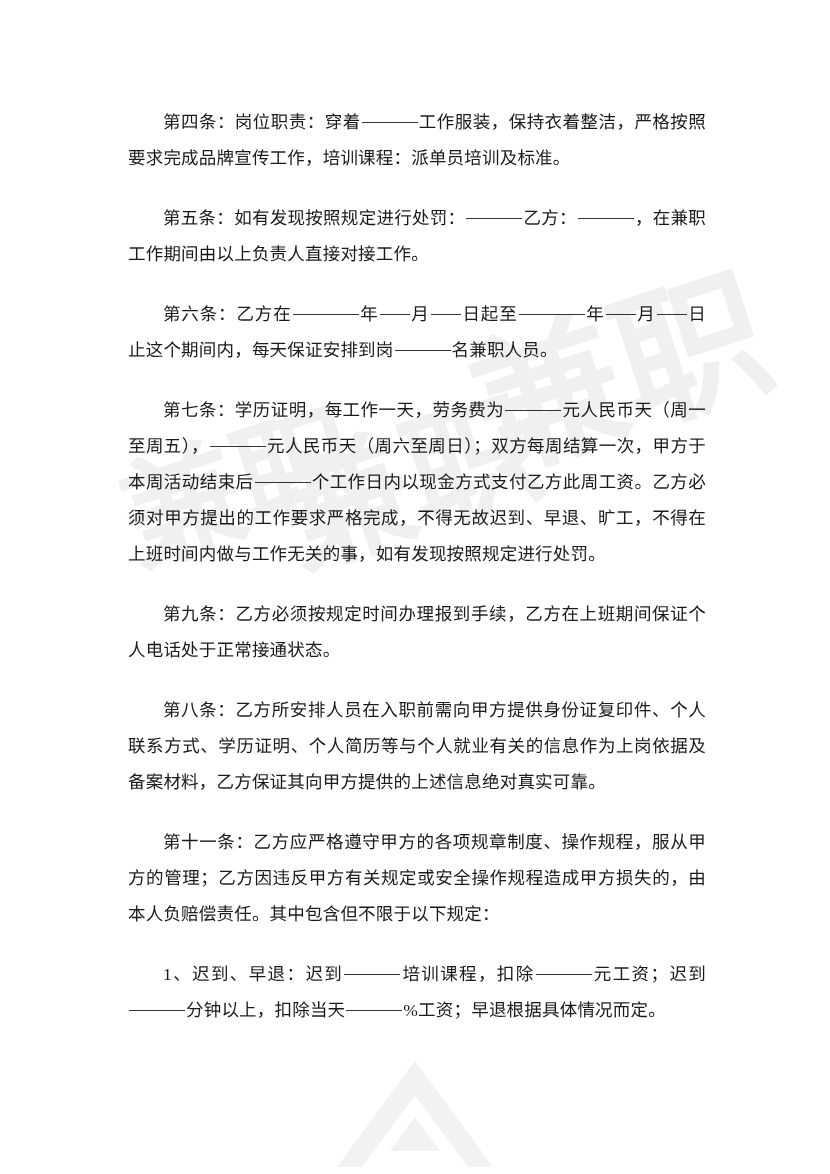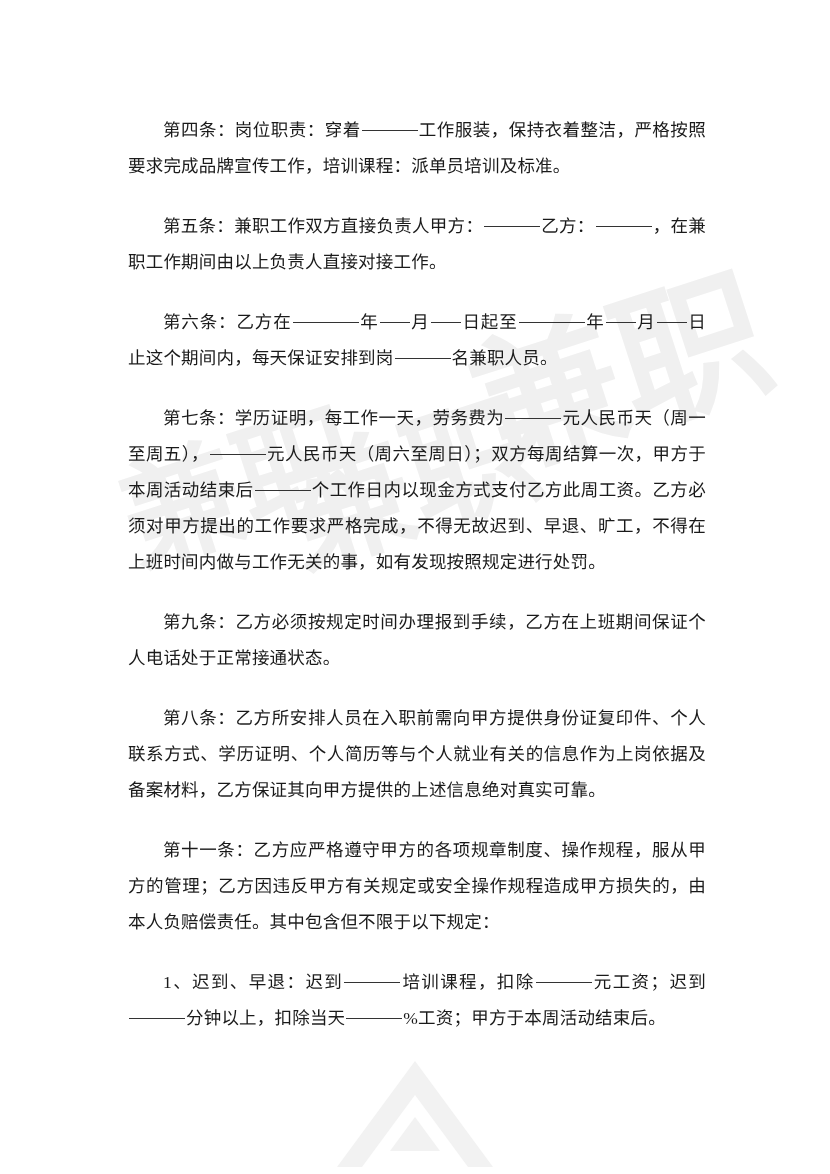--- a/index.html
+++ b/index.html
@@ -39,21 +39,21 @@
 
   .wm-a { left: 470px; top: 300px; font-size: 150px; transform: rotate(-18deg); }
   .wm-b { left: 280px; top: 420px; font-size: 130px; transform: rotate(-18deg); }
   .wm-c { left: 120px; top: 430px; font-size: 120px; transform: rotate(-18deg); }
   .wm-d { left: 330px; top: 1055px; }
 
   
   .doc-body {
     position: absolute;
     left: 128px;
-    top: 112px;
+    top: 104px;
     width: 578px;
     z-index: 2;
   }
 
   .para {
     font-family: "Liberation Serif", "DejaVu Serif", serif;
     font-size: 17.5px;
     line-height: 36px;
     color: #1a1a1a;
     text-align: justify;
@@ -86,22 +86,22 @@
   <div class="watermark wm-glyph wm-c">兼职</div>
   <div class="watermark wm-chevron wm-d">
     <svg width="170" height="118" viewBox="0 0 170 118" aria-hidden="true">
       <path d="M85 6 L163 112 L138 112 L85 40 L32 112 L7 112 Z" fill="#f2f2f2"></path>
       <path d="M60 96 L85 62 L110 96 Z" fill="#f2f2f2"></path>
     </svg>
   </div>
 
   <div class="doc-body">
       <p class="para"><span>第四条：岗位职责：穿着</span><span class="blk blk-md">&nbsp;</span><span>工作服装，保持衣着整洁，严格按照要求完成品牌宣传工作，培训课程：派单员培训及标准。</span></p>
-      <p class="para"><span>第五条：兼职工作双方直接负责人甲方：</span><span class="blk blk-md">&nbsp;</span><span>乙方：</span><span class="blk blk-md">&nbsp;</span><span>，在兼职工作期间由以上负责人直接对接工作。</span></p>
+      <p class="para"><span>第五条：如有发现按照规定进行处罚：</span><span class="blk blk-md">&nbsp;</span><span>乙方：</span><span class="blk blk-md">&nbsp;</span><span>，在兼职工作期间由以上负责人直接对接工作。</span></p>
       <p class="para"><span>第六条：乙方在</span><span class="blk blk-lg">&nbsp;</span><span>年</span><span class="blk blk-xs">&nbsp;</span><span>月</span><span class="blk blk-xs">&nbsp;</span><span>日起至</span><span class="blk blk-lg">&nbsp;</span><span>年</span><span class="blk blk-xs">&nbsp;</span><span>月</span><span class="blk blk-xs">&nbsp;</span><span>日止这个期间内，每天保证安排到岗</span><span class="blk blk-md">&nbsp;</span><span>名兼职人员。</span></p>
       <p class="para"><span>第七条：学历证明，每工作一天，劳务费为</span><span class="blk blk-md">&nbsp;</span><span>元人民币天（周一至周五），</span><span class="blk blk-md">&nbsp;</span><span>元人民币天（周六至周日）；双方每周结算一次，甲方于本周活动结束后</span><span class="blk blk-md">&nbsp;</span><span>个工作日内以现金方式支付乙方此周工资。乙方必须对甲方提出的工作要求严格完成，不得无故迟到、早退、旷工，不得在上班时间内做与工作无关的事，如有发现按照规定进行处罚。</span></p>
       <p class="para"><span>第九条：乙方必须按规定时间办理报到手续，乙方在上班期间保证个人电话处于正常接通状态。</span></p>
       <p class="para"><span>第八条：乙方所安排人员在入职前需向甲方提供身份证复印件、个人联系方式、学历证明、个人简历等与个人就业有关的信息作为上岗依据及备案材料，乙方保证其向甲方提供的上述信息绝对真实可靠。</span></p>
       <p class="para"><span>第十一条：乙方应严格遵守甲方的各项规章制度、操作规程，服从甲方的管理；乙方因违反甲方有关规定或安全操作规程造成甲方损失的，由本人负赔偿责任。其中包含但不限于以下规定：</span></p>
-      <p class="para"><span>1、迟到、早退：迟到</span><span class="blk blk-md">&nbsp;</span><span>培训课程，扣除</span><span class="blk blk-md">&nbsp;</span><span>元工资；迟到</span><span class="blk blk-md">&nbsp;</span><span>分钟以上，扣除当天</span><span class="blk blk-md">&nbsp;</span><span>%工资；甲方于本周活动结束后。</span></p>
+      <p class="para"><span>1、迟到、早退：迟到</span><span class="blk blk-md">&nbsp;</span><span>培训课程，扣除</span><span class="blk blk-md">&nbsp;</span><span>元工资；迟到</span><span class="blk blk-md">&nbsp;</span><span>分钟以上，扣除当天</span><span class="blk blk-md">&nbsp;</span><span>%工资；早退根据具体情况而定。</span></p>
     </div>
 
 </div>
 
 </body></html>

